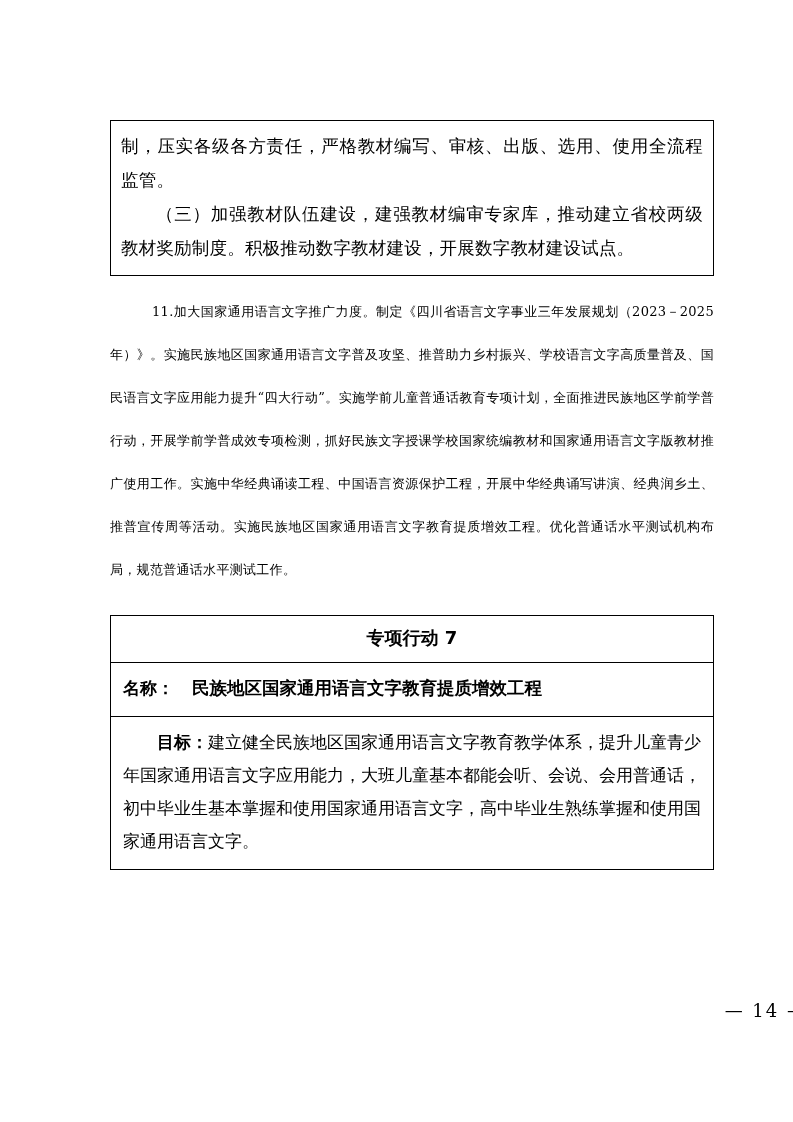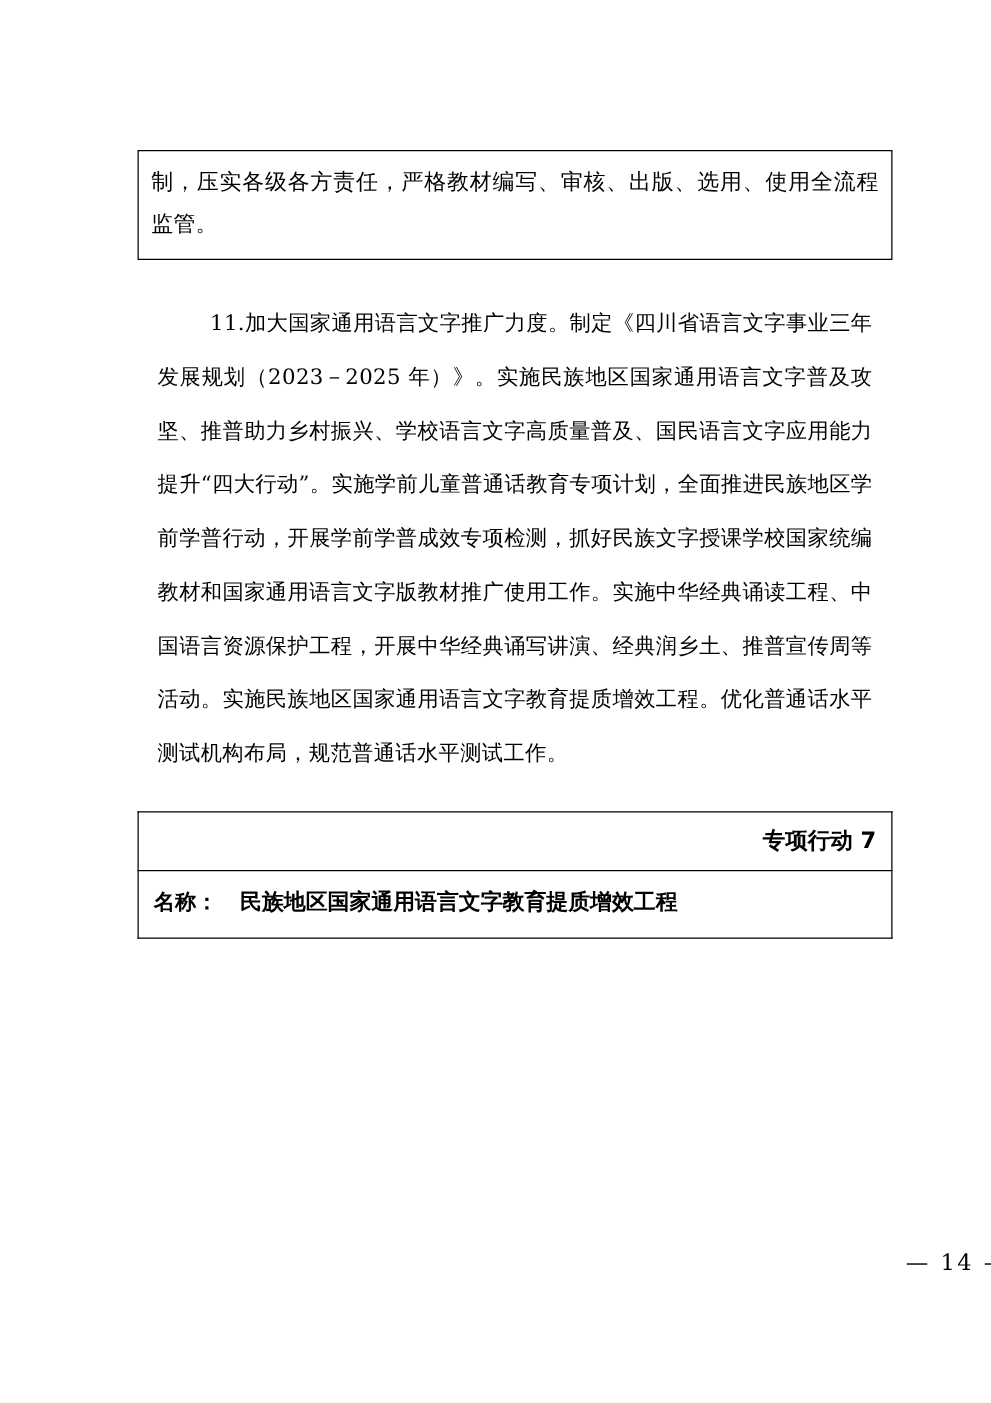--- a/index.html
+++ b/index.html
@@ -48,44 +48,44 @@
   }
   .indent2 {
     text-indent: 35px;
   }
   .bold {
     font-weight: bold;
   }
 
   
   .body-para {
-    font-size: 17px;
+    font-size: 13px;
     line-height: 43px;
     letter-spacing: 0.3px;
     text-align: justify;
     text-justify: inter-ideograph;
-    margin: 16px;
+    margin: 0;
     padding-top: 14px;
     text-indent: 42px;
   }
 
   
   .tbl {
     border: 1px solid #000;
     border-collapse: collapse;
     width: 604px;
     margin-top: 24px;
   }
   .tbl td {
     border: 1px solid #000;
     padding: 9px 12px 11px 12px;
     vertical-align: top;
   }
   .tbl-title {
-    text-align: right;
+    text-align: center;
     font-weight: bold;
     font-size: 18px;
     font-family: "DejaVu Sans", "Liberation Sans", sans-serif;
     padding: 10px 12px 12px 12px !important;
   }
   .row-text {
     font-size: 17px;
     line-height: 33px;
     text-align: justify;
     text-justify: inter-ideograph;
@@ -120,34 +120,40 @@
 </style>
 </head>
 <body>
 
 <div class="page">
   <div class="content">
 
     <div class="box">
       <div class="box-cell">
         <p class="para">制，压实各级各方责任，严格教材编写、审核、出版、选用、使用全流程监管。</p>
+        <p class="para indent2">（三）加强教材队伍建设，建强教材编审专家库，推动建立省校两级教材奖励制度。积极推动数字教材建设，开展数字教材建设试点。</p>
       </div>
     </div>
 
     <p class="body-para">11.加大国家通用语言文字推广力度。制定《四川省语言文字事业三年发展规划（2023－2025 年）》。实施民族地区国家通用语言文字普及攻坚、推普助力乡村振兴、学校语言文字高质量普及、国民语言文字应用能力提升“四大行动”。实施学前儿童普通话教育专项计划，全面推进民族地区学前学普行动，开展学前学普成效专项检测，抓好民族文字授课学校国家统编教材和国家通用语言文字版教材推广使用工作。实施中华经典诵读工程、中国语言资源保护工程，开展中华经典诵写讲演、经典润乡土、推普宣传周等活动。实施民族地区国家通用语言文字教育提质增效工程。优化普通话水平测试机构布局，规范普通话水平测试工作。</p>
 
     <table class="tbl">
       <tbody>
           <tr>
         <td class="tbl-title">专项行动 7</td>
       </tr>
       <tr>
         <td>
           <p class="row-text"><span class="label-bold">名称：</span><span class="name-val">民族地区国家通用语言文字教育提质增效工程</span></p>
         </td>
       </tr>
+      <tr>
+        <td>
+          <p class="row-text goal-ind"><span class="label-bold">目标：</span><span>建立健全民族地区国家通用语言文字教育教学体系，提升儿童青少年国家通用语言文字应用能力，大班儿童基本都能会听、会说、会用普通话，初中毕业生基本掌握和使用国家通用语言文字，高中毕业生熟练掌握和使用国家通用语言文字。</span></p>
+        </td>
+      </tr>
     </tbody>
       </table>
 
   </div>
 
   <div class="page-number">— 14 —</div>
 </div>
 
 </body></html>

